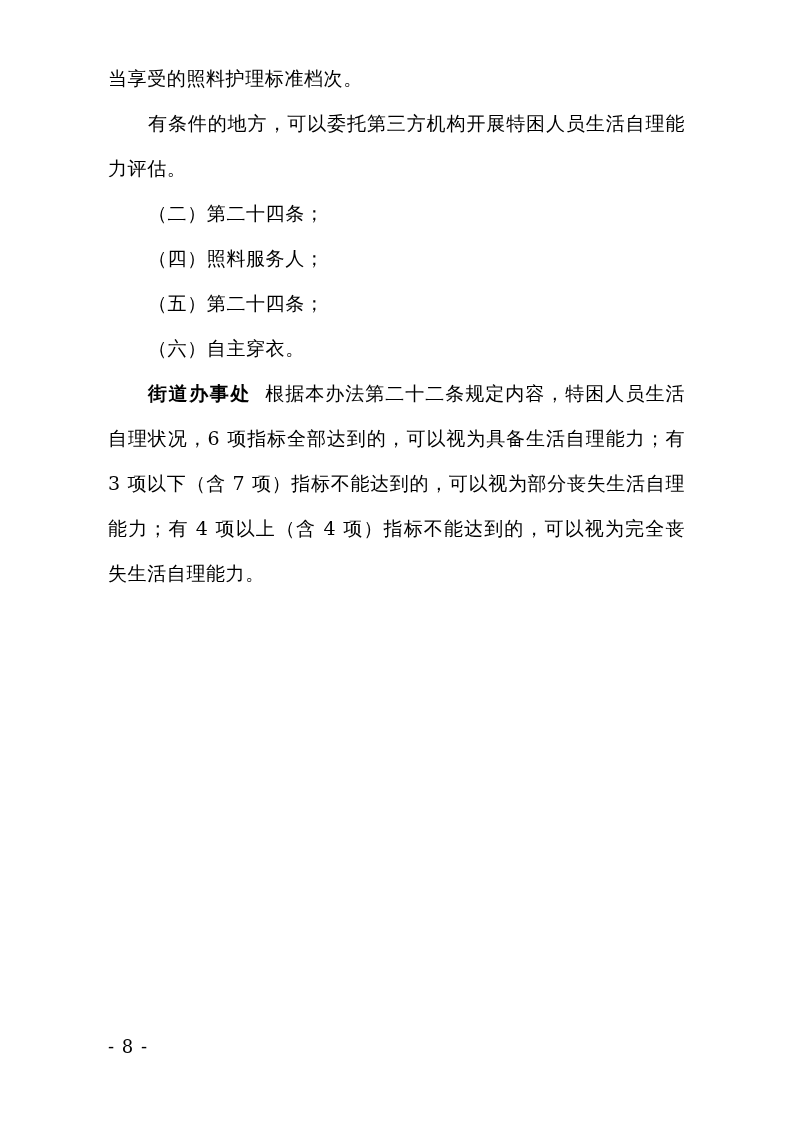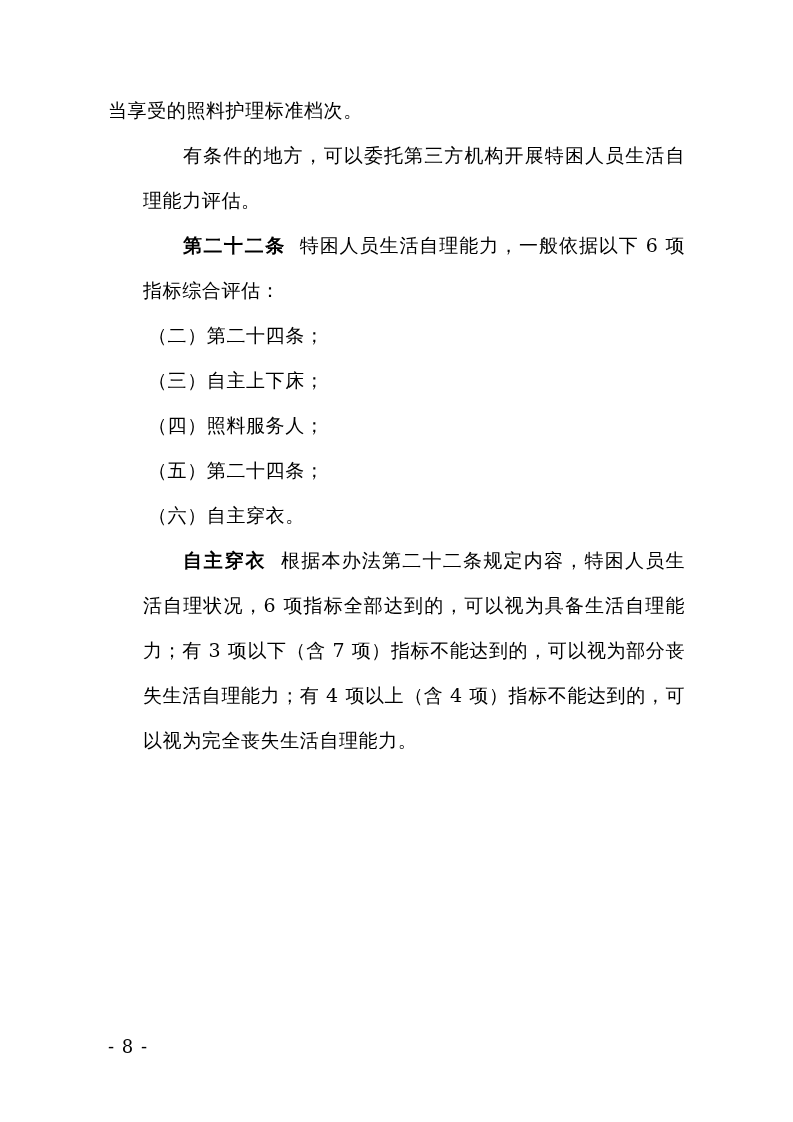--- a/index.html
+++ b/index.html
@@ -14,36 +14,35 @@
     color: #000000;
     position: relative;
     overflow: hidden;
   }
   .page {
     position: absolute;
     left: 0; top: 0;
     width: 793px;
     height: 1122px;
     box-sizing: border-box;
-    padding: 88px 108px 0 108px;
+    padding: 56px 108px 0 108px;
   }
   .doc-body {
     font-size: 19px;
     line-height: 45px;
     letter-spacing: 0.6px;
     text-align: justify;
     text-justify: inter-ideograph;
   }
   .para {
     margin: 0;
     text-indent: 0;
   }
   .para.indent {
     text-indent: 40px;
-    margin-left: 35px;
   }
   .heading-run {
     font-weight: bold;
     letter-spacing: 1.2px;
   }
   .after-heading {
     letter-spacing: 0.6px;
   }
   .footer {
     position: absolute;
@@ -63,46 +62,40 @@
   <div class="doc-body">
 
     <p class="para">
       <span>当享受的照料护理标准档次。</span>
     </p>
 
     <p class="para indent">
       <span>有条件的地方，可以委托第三方机构开展特困人员生活自理能力评估。</span>
     </p>
 
-    <p class="para indent">
-      <span class="heading-run">第二十二条</span><span class="after-heading">&nbsp;&nbsp;</span><span class="after-heading">特困人员生活自理能力，一般依据以下 6 项指标综合评估：</span>
-    </p>
 
 
     <p class="para item">
       <span>（二）第二十四条；</span>
     </p>
 
-    <p class="para item">
-      <span>（三）自主上下床；</span>
-    </p>
 
     <p class="para item">
       <span>（四）照料服务人；</span>
     </p>
 
     <p class="para item">
       <span>（五）第二十四条；</span>
     </p>
 
     <p class="para item">
       <span>（六）自主穿衣。</span>
     </p>
 
     <p class="para indent">
-      <span class="heading-run">自主穿衣</span><span class="after-heading">&nbsp;&nbsp;</span><span class="after-heading">根据本办法第二十二条规定内容，特困人员生活自理状况，6 项指标全部达到的，可以视为具备生活自理能力；有 3 项以下（含 7 项）指标不能达到的，可以视为部分丧失生活自理能力；有 4 项以上（含 4 项）指标不能达到的，可以视为完全丧失生活自理能力。</span>
+      <span class="heading-run">街道办事处</span><span class="after-heading">&nbsp;&nbsp;</span><span class="after-heading">根据本办法第二十二条规定内容，特困人员生活自理状况，6 项指标全部达到的，可以视为具备生活自理能力；有 3 项以下（含 7 项）指标不能达到的，可以视为部分丧失生活自理能力；有 4 项以上（含 4 项）指标不能达到的，可以视为完全丧失生活自理能力。</span>
     </p>
 
 
   </div>
 
   <div class="footer">- 8 -</div>
 </div>
 
 </body></html>

